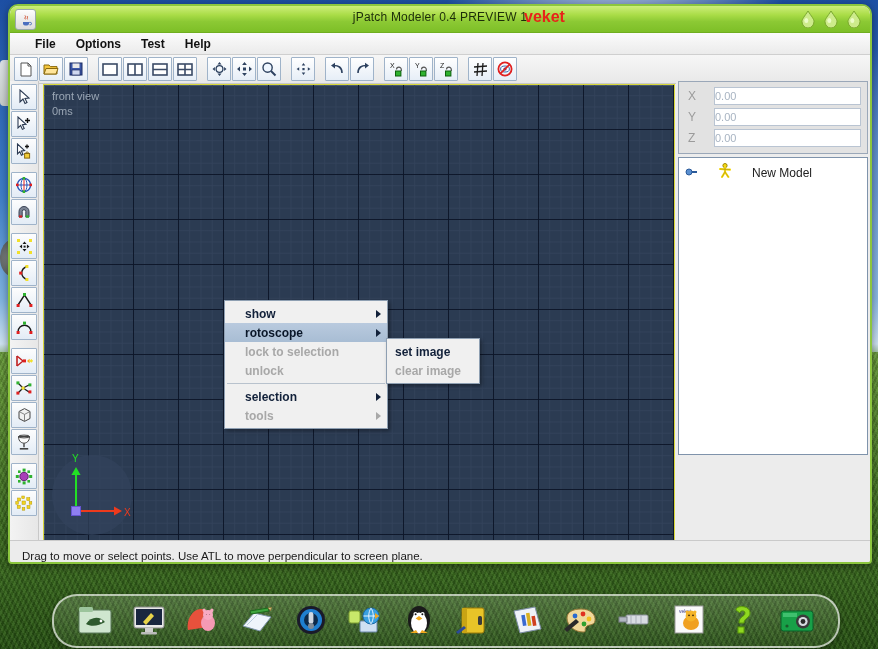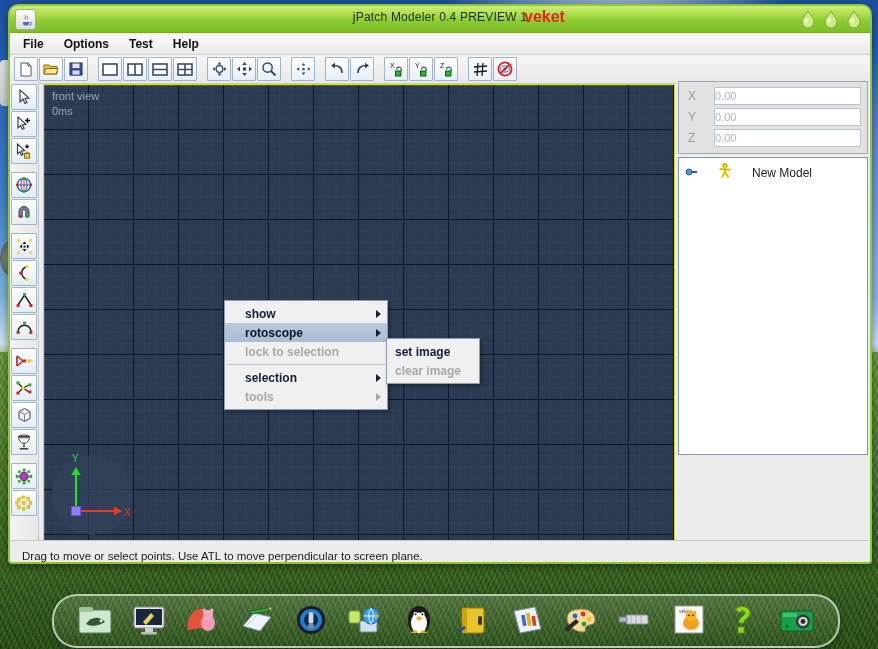--- a/index.html
+++ b/index.html
@@ -35,21 +35,21 @@
     background:linear-gradient(#fdfdfd,#dcdcdc);border:1px solid #9aa;
     display:flex;align-items:center;justify-content:center;font-size:12px;color:#3b4fa0;}
   #title-text{position:absolute;left:0;right:0;top:4px;text-align:center;
     font-size:12px;color:#1d2d0a;font-weight:500;letter-spacing:.2px;}
   #title-brand{position:absolute;left:calc(50% + 84px);top:2px;font-size:16px;font-weight:bold;
     color:#e8231a;font-family:"Liberation Sans",sans-serif;}
   .winbtns{position:absolute;right:8px;top:4px;display:flex;gap:7px;}
   .wb{width:16px;height:18px;}
   
   #menubar{height:21px;background:linear-gradient(#fbfbfb,#ebebeb);border-bottom:1px solid #cfcfcf;
-    display:flex;align-items:center;padding-left:4px;gap:2px;}
+    display:flex;align-items:center;padding-left:16px;gap:2px;}
   .menu-item{font-size:12px;font-weight:bold;color:#111;padding:2px 9px;border-radius:2px;cursor:default;}
   
   #toolbar{height:28px;background:linear-gradient(#f6f6f6,#e8e8e8);border-bottom:1px solid #c8c8c8;
     display:flex;align-items:center;padding:0 4px;gap:0;}
   .tgroup{display:flex;gap:1px;margin-right:10px;}
   .tbtn{width:22px;height:22px;border:1px solid #9fb3c9;background:linear-gradient(#ffffff,#e6eef7);
     border-radius:1px;display:flex;align-items:center;justify-content:center;cursor:pointer;}
   .tbtn svg{display:block;}
   
   #body{position:absolute;left:0;right:0;top:75px;bottom:0;}
@@ -512,20 +512,23 @@
         <span>show</span>
         <i class="arrow"></i>
       </div>
       <div class="mrow sel">
         <span>rotoscope</span>
         <i class="arrow"></i>
       </div>
       <div class="mrow dis">
         <span>lock to selection</span>
       </div>
+      <div class="mrow dis">
+        <span>unlock</span>
+      </div>
       <div class="msep"></div>
       <div class="mrow">
         <span>selection</span>
         <i class="arrow"></i>
       </div>
       <div class="mrow dis">
         <span>tools</span>
         <i class="arrow"></i>
       </div>
     </div>

